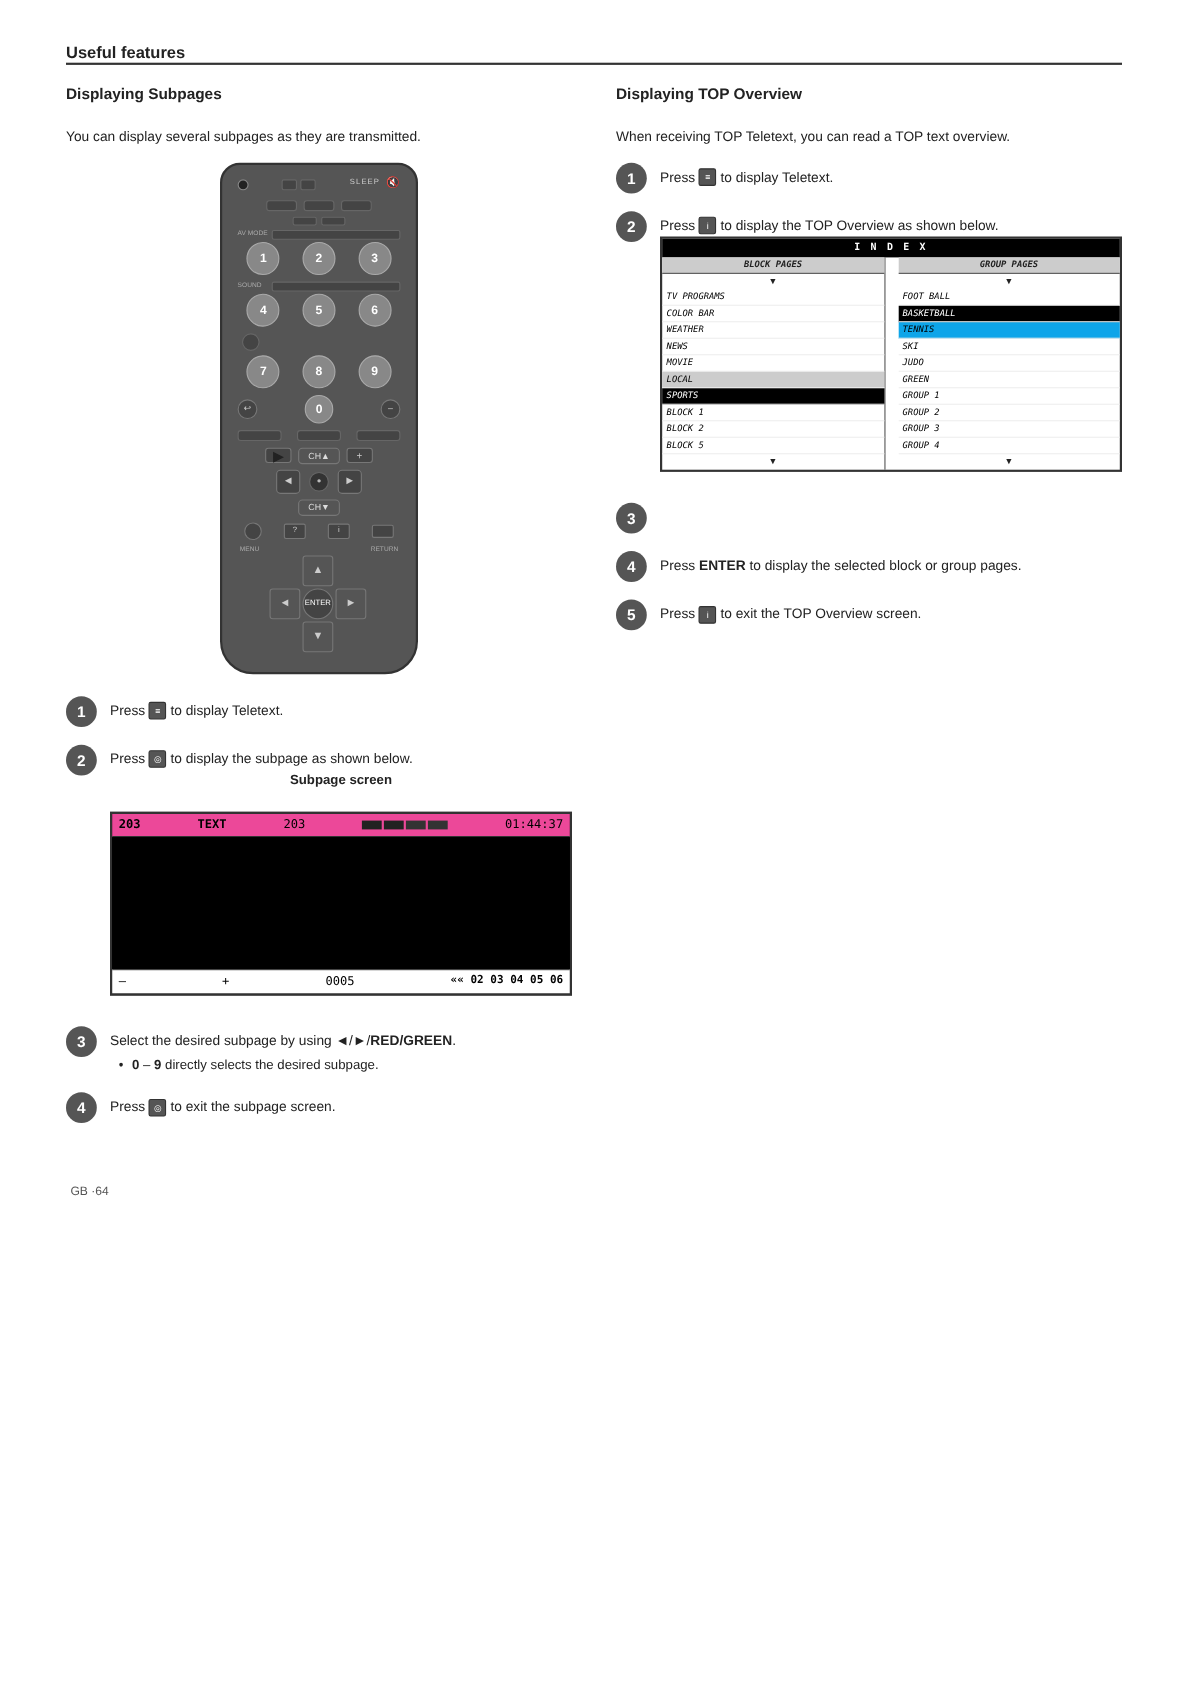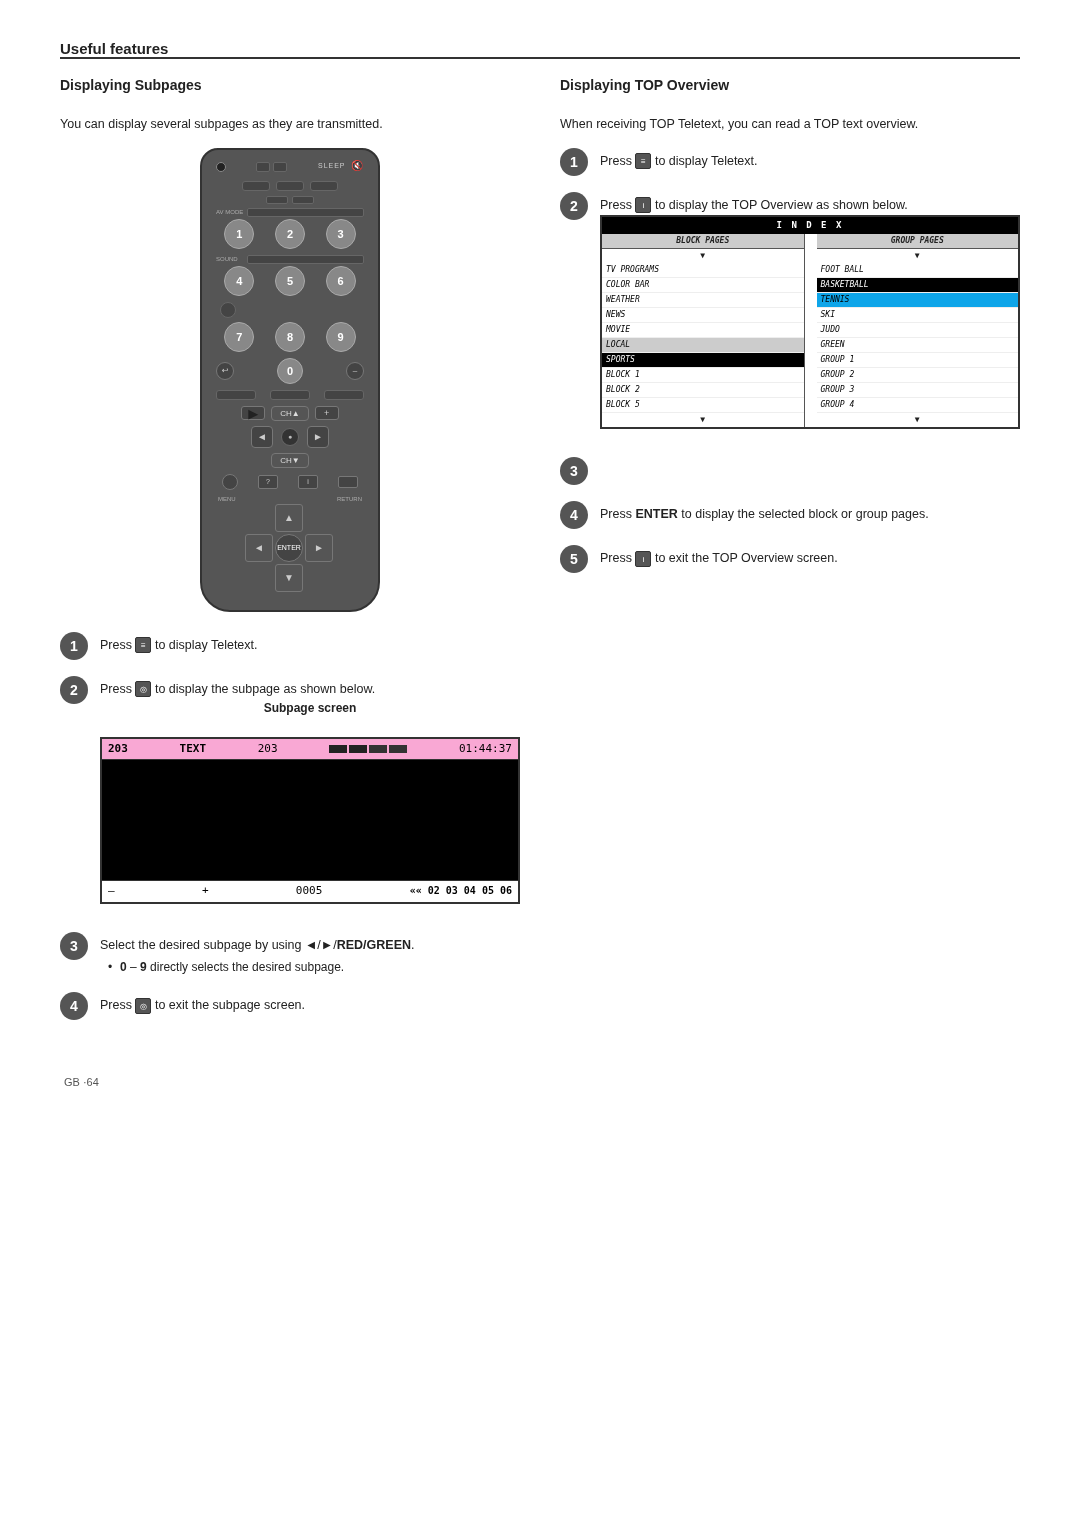--- a/index.html
+++ b/index.html
@@ -272,21 +272,21 @@
     }
     .subpage-screen {
       border: 2px solid #333;
       background: #000;
       color: #fff;
       font-family: monospace;
       font-size: 11px;
       margin-bottom: 12px;
     }
     .subpage-header {
-      background: #f9a8d4;
+      background: #ec4899;
       color: #000;
       display: flex;
       justify-content: space-between;
       padding: 2px 6px;
       border-bottom: 1px solid #333;
     }
     .subpage-header .page-num {
       font-weight: bold;
     }
     .subpage-header .text-label {

